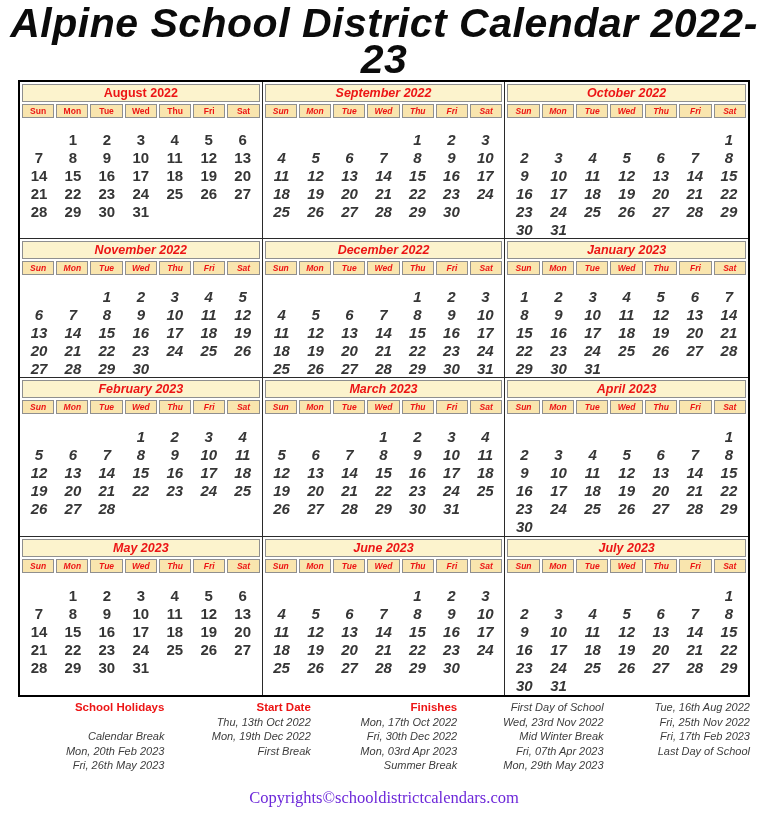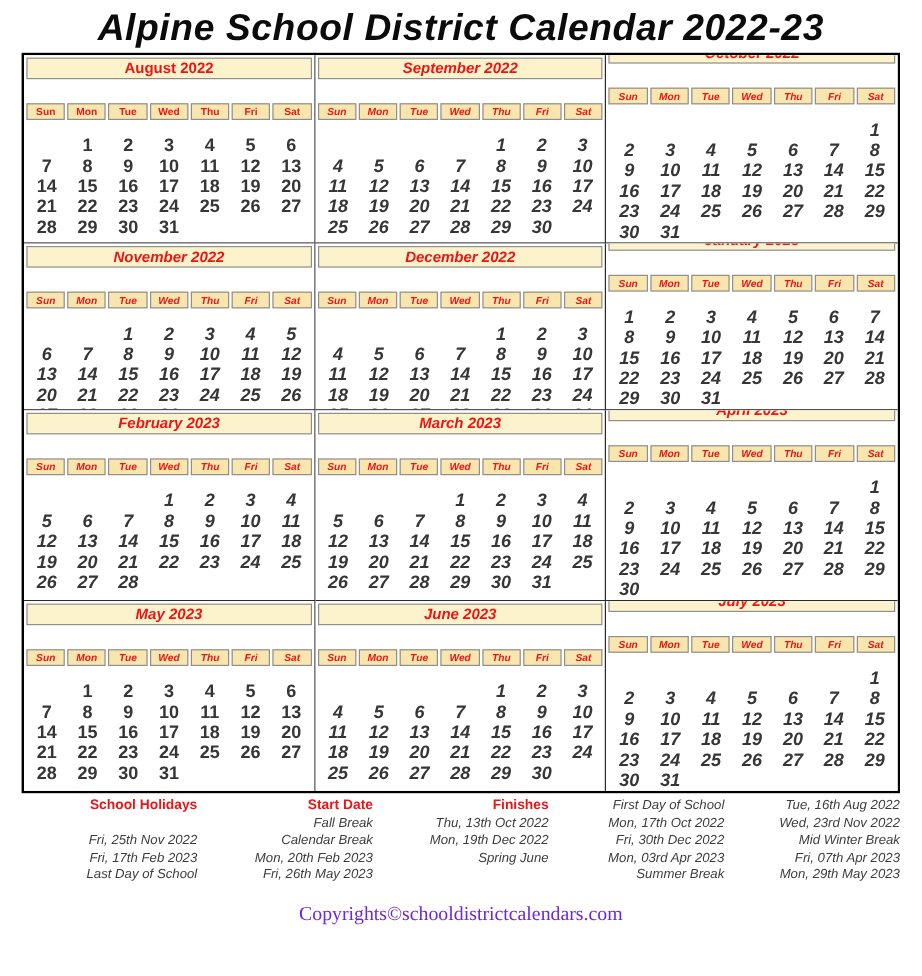--- a/index.html
+++ b/index.html
@@ -7,21 +7,21 @@
     width: 768px; height: 813px;
     background: #ffffff;
     overflow: hidden;
     font-family: "Liberation Sans", sans-serif;
   }
   .page { width: 768px; height: 813px; background: #fff; }
 
   
   .page-title {
     text-align: center;
-    font-size: 31px;
+    font-size: 41px;
     line-height: 36px;
     font-weight: bold;
     font-style: italic;
     color: #0b0b0b;
     margin-top: 5px;
     margin-bottom: 3px;
     letter-spacing: 0.5px;
   }
 
   
@@ -49,21 +49,21 @@
   .b3 { height: 158px; }
 
   .month-title {
     background: var(--title-bg, #fcf3cd);
     border: 1px solid #8f8f8f;
     color: var(--red, #ec1515);
     font-weight: bold;
     font-size: 12.5px;
     line-height: 16px;
     text-align: center;
-    margin-bottom: 20px;
+    margin-bottom: 2px;
     flex: 0 0 auto;
   }
   .dow-row {
     display: grid;
     grid-template-columns: repeat(7, 1fr);
     gap: 2px;
     margin-bottom: 13px;
     flex: 0 0 auto;
   }
   .dow {
@@ -781,32 +781,31 @@
       </div>
     </div>
 
   <div class="holidays" id="holidays">
       <div class="h-head">School Holidays</div>
       <div class="h-head">Start Date</div>
       <div class="h-head">Finishes</div>
       <div class="h-cell">First Day of School</div>
       <div class="h-cell">Tue, 16th Aug 2022</div>
       <div class="h-cell"></div>
-      <div class="h-cell">Fall Break</div>
       <div class="h-cell">Thu, 13th Oct 2022</div>
       <div class="h-cell">Mon, 17th Oct 2022</div>
       <div class="h-cell">Wed, 23rd Nov 2022</div>
       <div class="h-cell">Fri, 25th Nov 2022</div>
       <div class="h-cell">Calendar Break</div>
       <div class="h-cell">Mon, 19th Dec 2022</div>
       <div class="h-cell">Fri, 30th Dec 2022</div>
       <div class="h-cell">Mid Winter Break</div>
       <div class="h-cell">Fri, 17th Feb 2023</div>
       <div class="h-cell">Mon, 20th Feb 2023</div>
-      <div class="h-cell">Spring June</div>
+      <div class="h-cell">First Break</div>
       <div class="h-cell">Mon, 03rd Apr 2023</div>
       <div class="h-cell">Fri, 07th Apr 2023</div>
       <div class="h-cell">Last Day of School</div>
       <div class="h-cell">Fri, 26th May 2023</div>
       <div class="h-cell"></div>
       <div class="h-cell">Summer Break</div>
       <div class="h-cell">Mon, 29th May 2023</div>
       <div class="h-cell"></div>
     </div>
 

